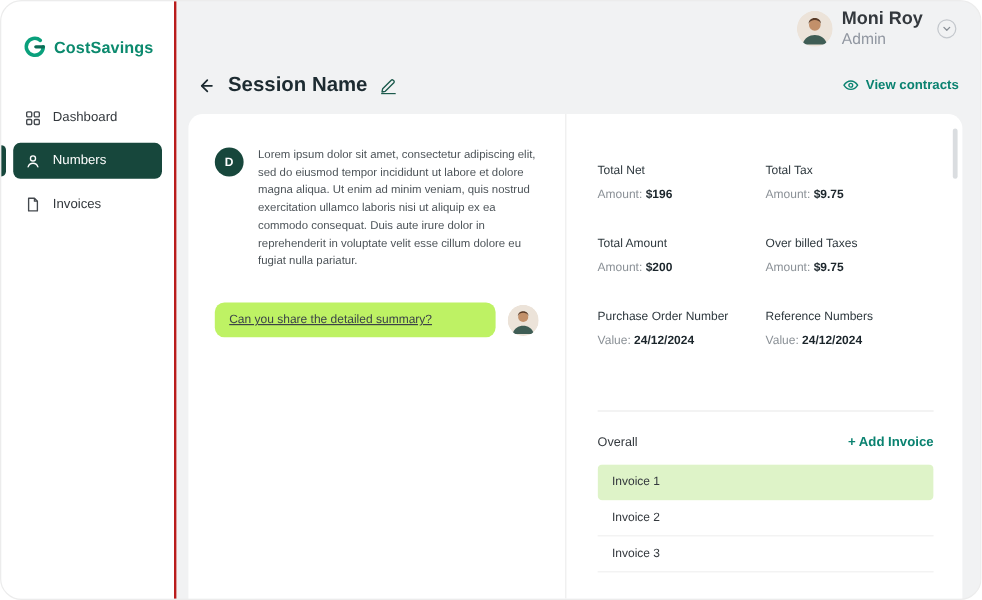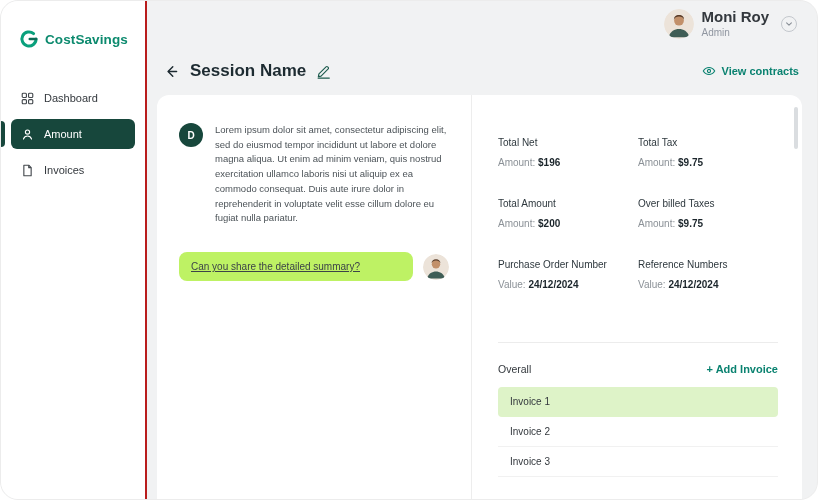--- a/index.html
+++ b/index.html
@@ -48,21 +48,21 @@
   }
 
   
   .main { flex: 1; display: flex; flex-direction: column; min-width: 0; }
 
   .topbar { height: 46px; display: flex; justify-content: flex-end; align-items: center; padding-right: 20px; }
   .user-chip { display: flex; align-items: center; gap: 8px; }
   .avatar { width: 30px; height: 30px; border-radius: 50%; overflow: hidden; flex: none; }
   .user-meta { line-height: 1.25; }
   .user-name { font-size: 15px; font-weight: bold; color: #33383d; }
-  .user-role { font-size: 10px; color: #9096a0; }
+  .user-role { font-size: 13px; color: #9096a0; }
   .chevron-btn {
     width: 16px; height: 16px; border: 1px solid #c3c7cc; border-radius: 50%;
     display: flex; align-items: center; justify-content: center; color: #8a9097;
     margin-left: 4px; cursor: pointer; background: transparent;
   }
 
   .page-head {
     height: 48px;
     display: flex; justify-content: space-between;
     padding: 0 18px 0 16px;
@@ -171,21 +171,21 @@
         <span>Dashboard</span>
       </div>
 
       <div class="nav-item active">
         <span class="nav-icon">
           <svg width="13" height="13" viewBox="0 0 16 16">
             <circle cx="8" cy="5" r="2.6" fill="none" stroke="currentColor" stroke-width="1.4"></circle>
             <path d="M3 13.6c.9-2.7 3-3.7 5-3.7s4.1 1 5 3.7" fill="none" stroke="currentColor" stroke-width="1.4" stroke-linecap="round"></path>
           </svg>
         </span>
-        <span>Amount</span>
+        <span>Numbers</span>
       </div>
 
       <div class="nav-item">
         <span class="nav-icon">
           <svg width="13" height="13" viewBox="0 0 16 16">
             <path d="M3.5 1.5h6L12.5 4.5v10h-9z" fill="none" stroke="currentColor" stroke-width="1.4" stroke-linejoin="round"></path>
             <path d="M9.5 1.5v3h3" fill="none" stroke="currentColor" stroke-width="1.4" stroke-linejoin="round"></path>
           </svg>
         </span>
         <span>Invoices</span>

